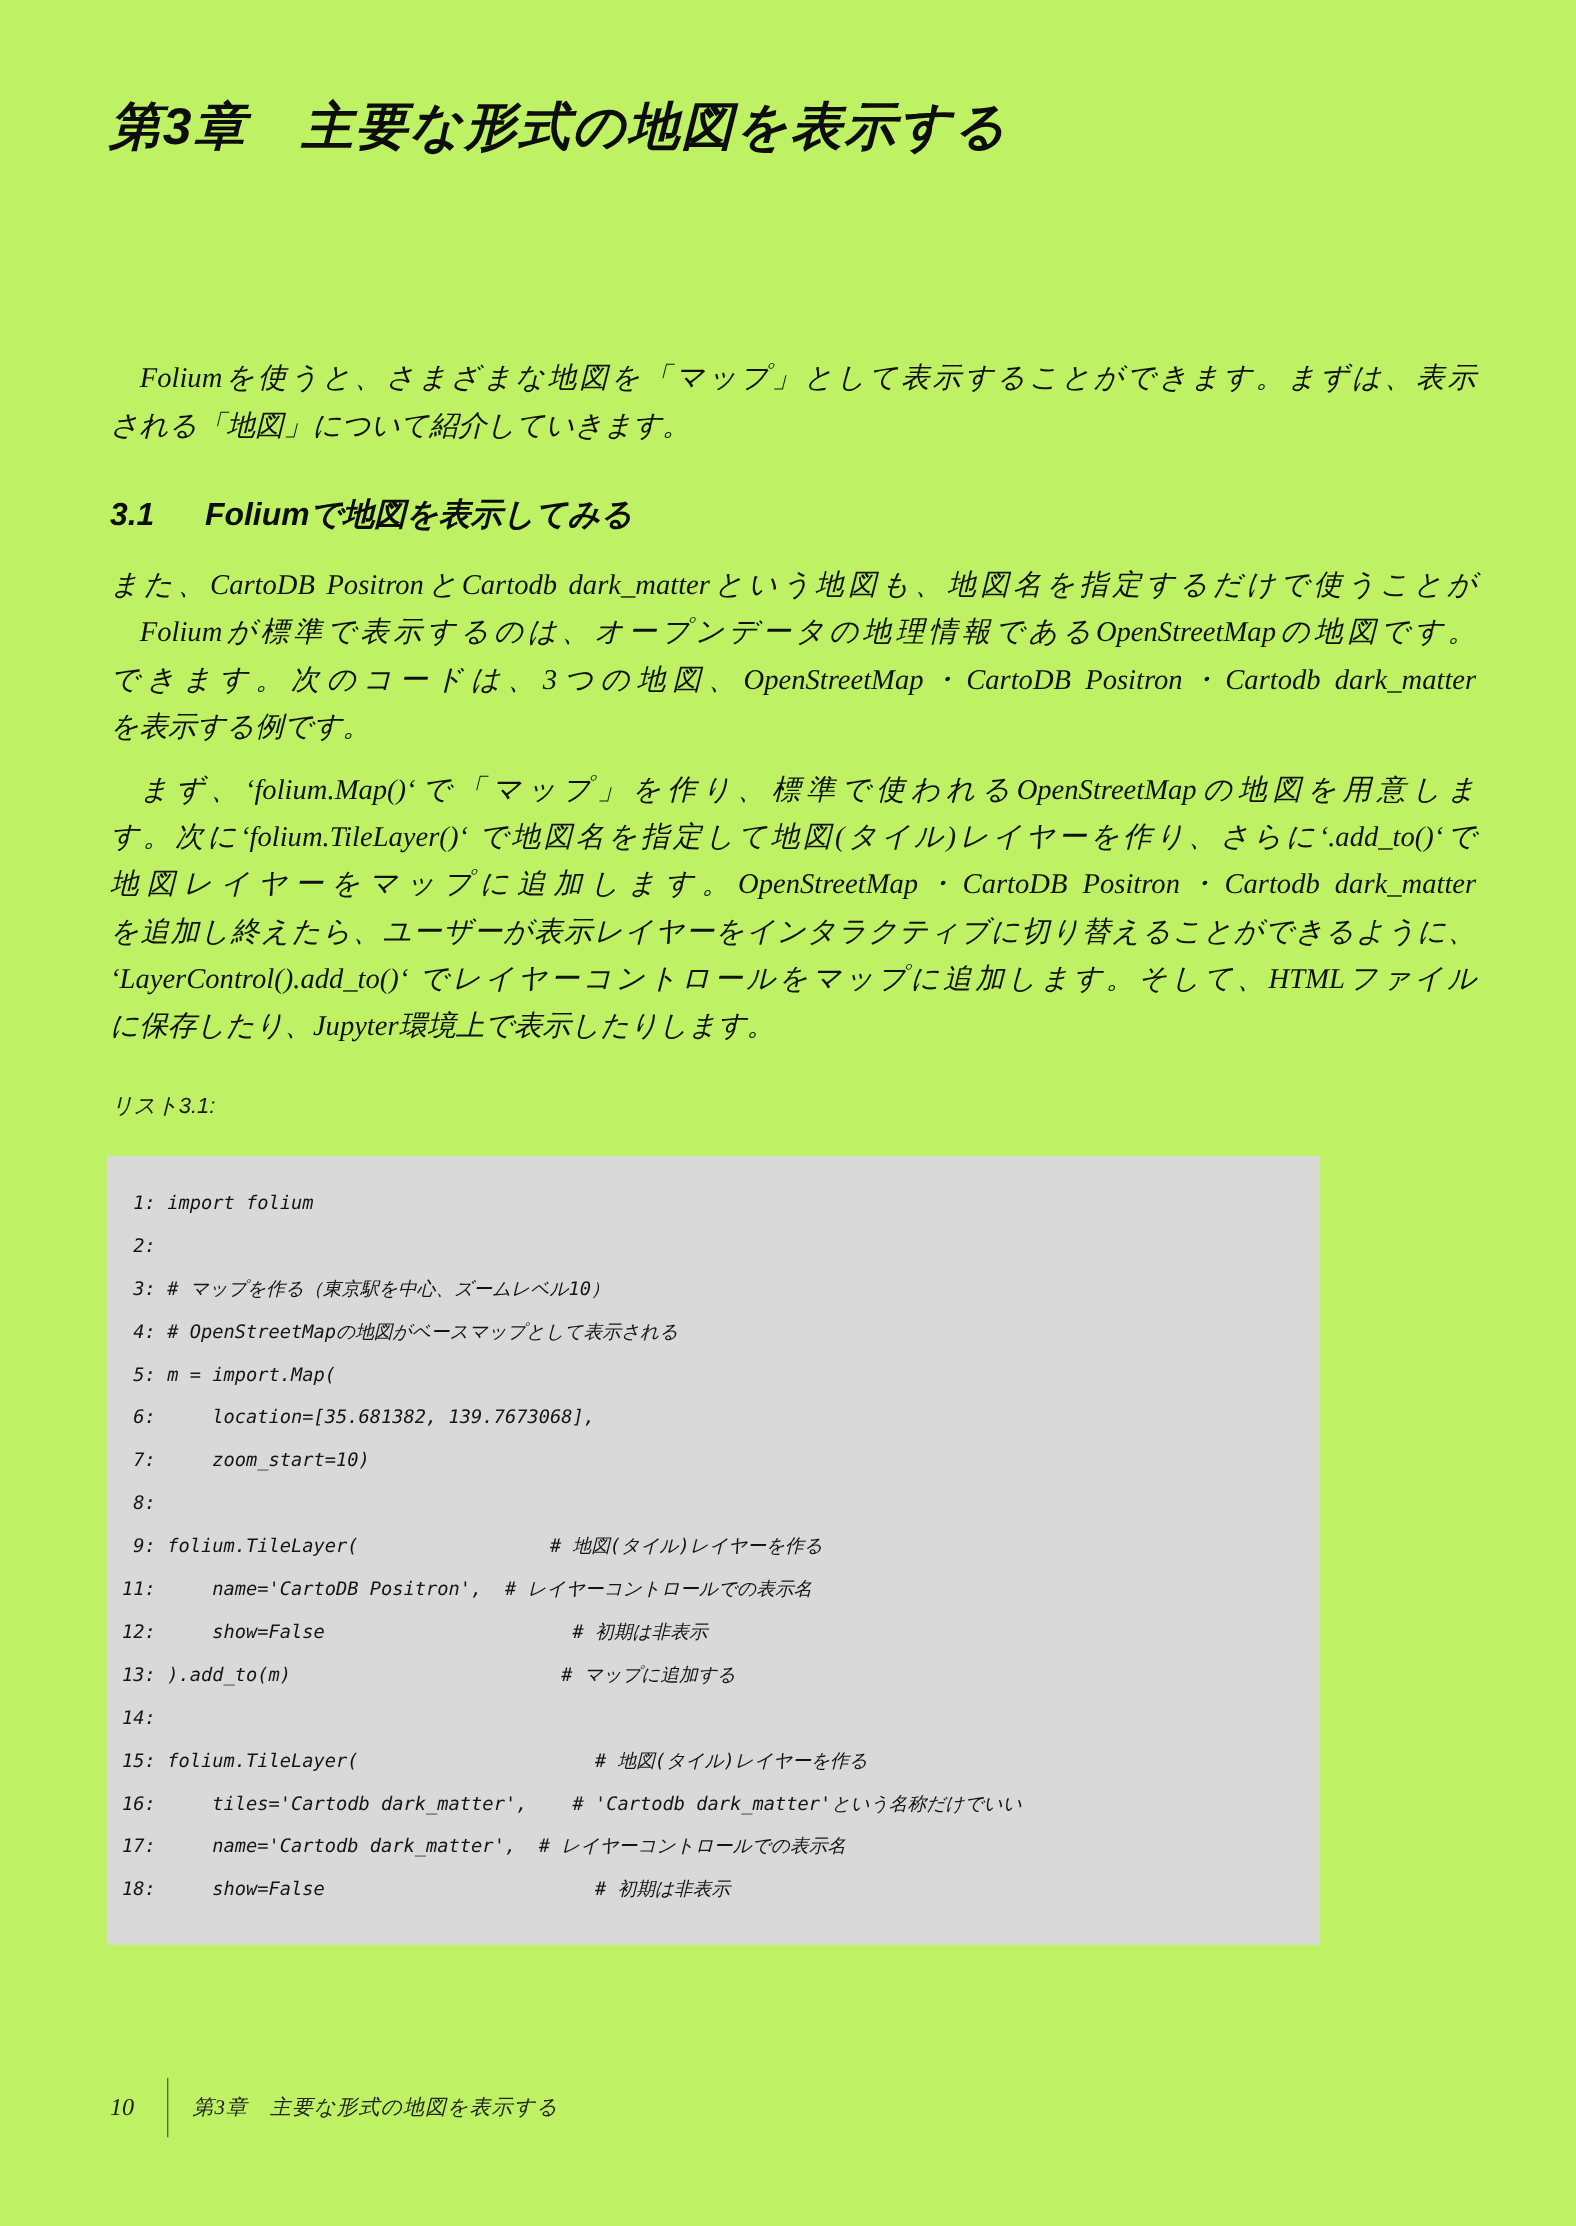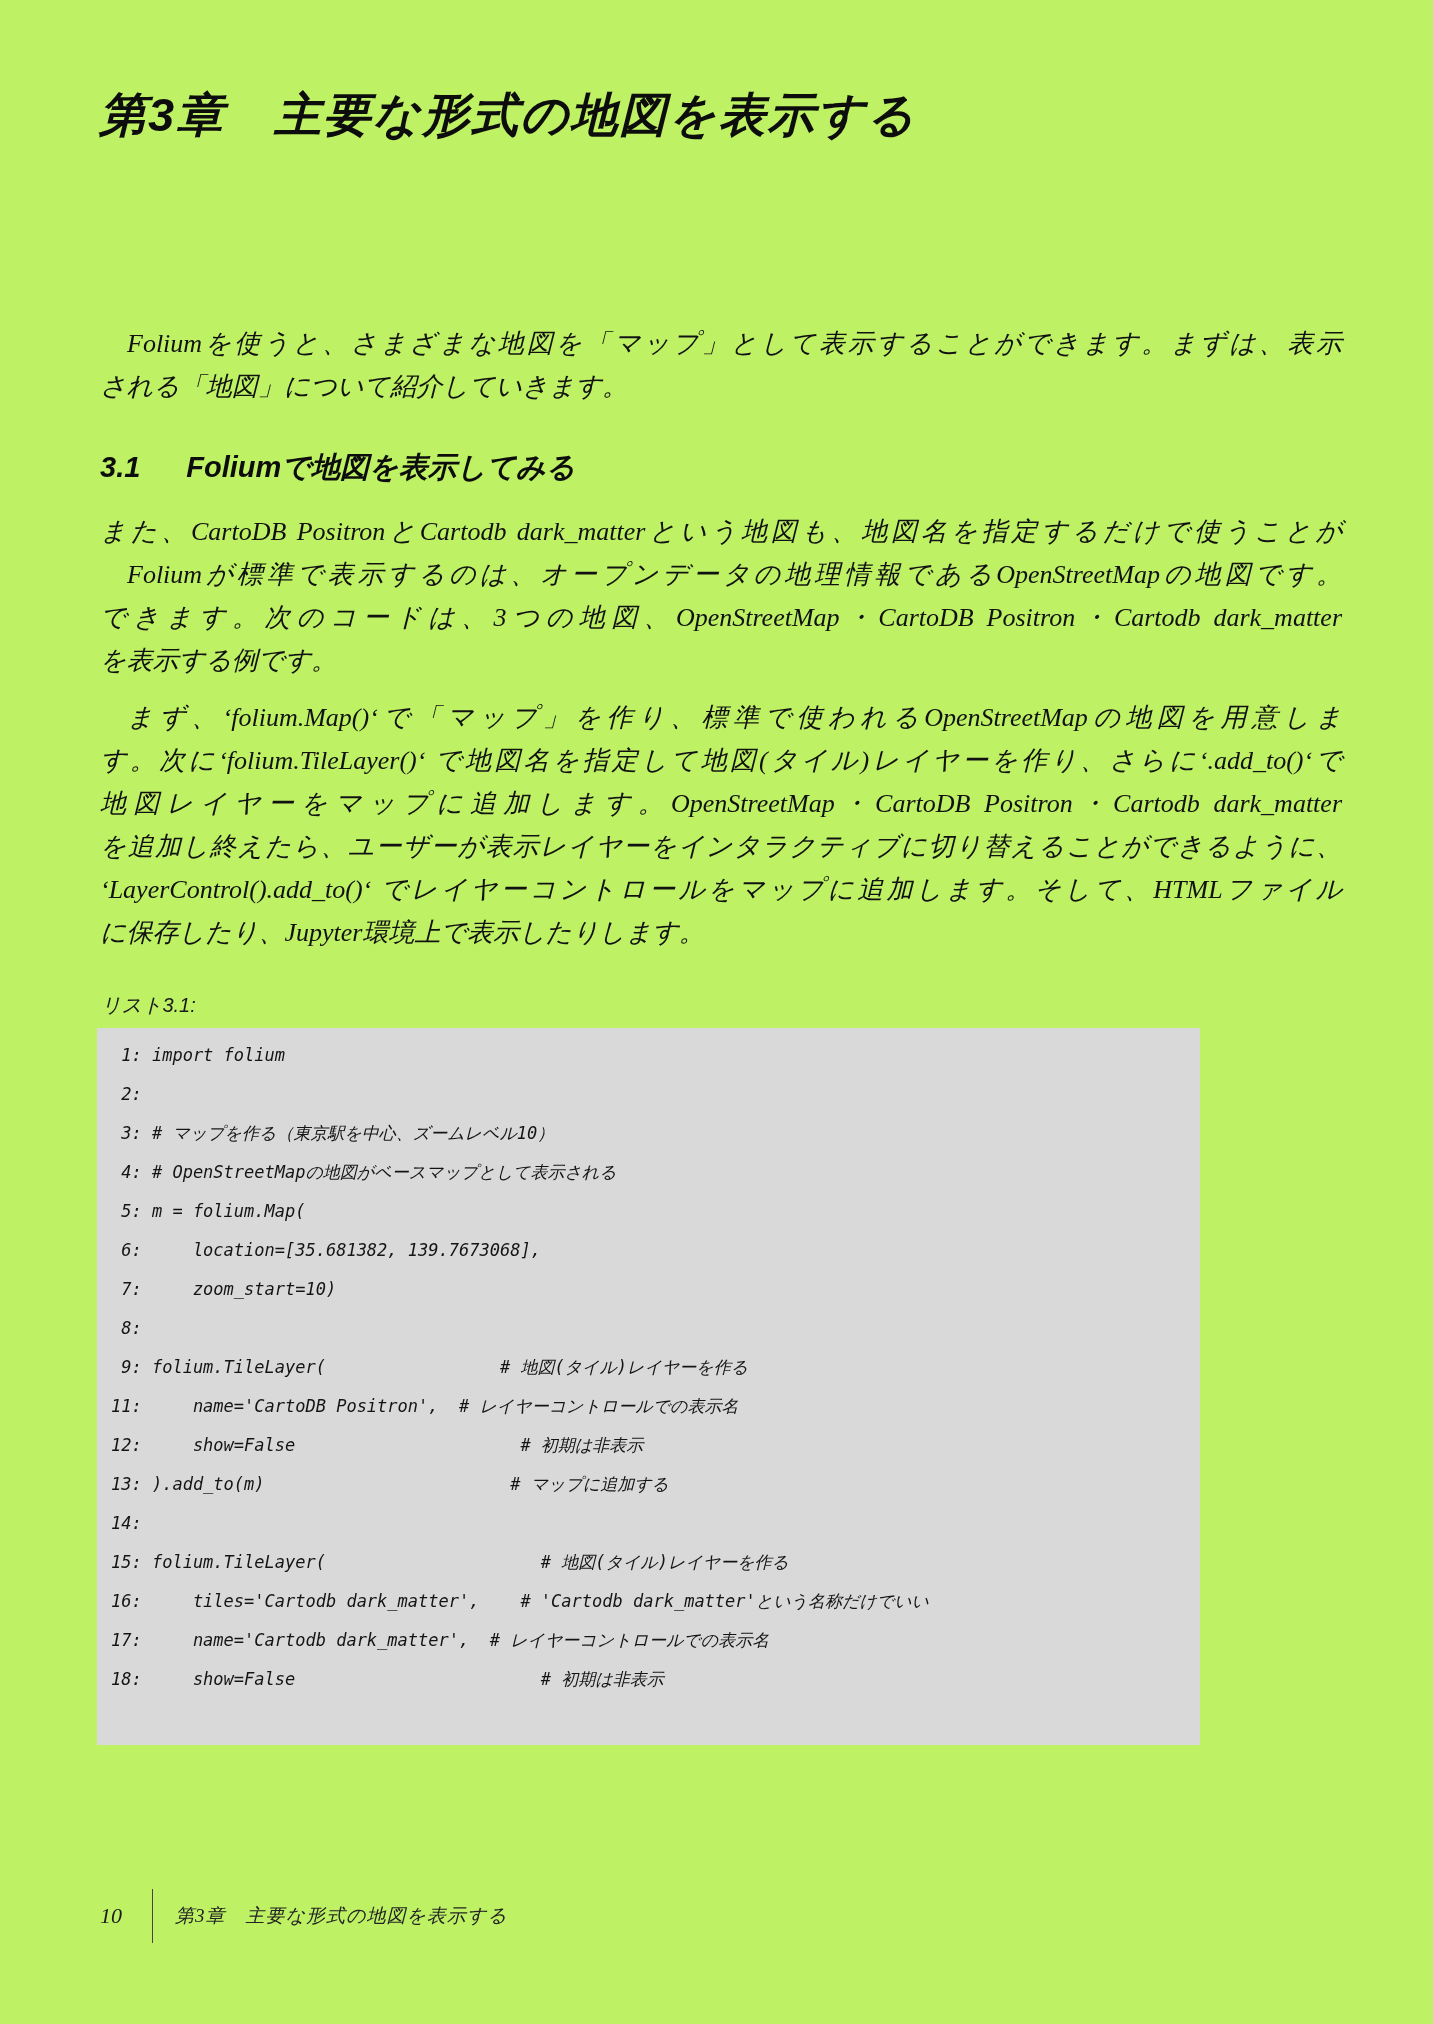--- a/index.html
+++ b/index.html
@@ -48,26 +48,26 @@
     position: absolute;
     left: 101px;
     top: 992px;
     font-family: "Liberation Sans", sans-serif;
     font-size: 20px;
     color: #1a1a1a;
   }
   .codeblock {
     position: absolute;
     left: 97px;
-    top: 1028px;
+    top: 1051px;
     width: 1103px;
     height: 717px;
     background: #d9d9d9;
     box-sizing: border-box;
-    padding: 8px 0 0 14px;
+    padding: 24px 0 0 14px;
     font-family: "DejaVu Sans Mono", "Liberation Mono", monospace;
     font-size: 17px;
     color: #141414;
   }
   .codeblock .cline {
     height: 39px;
     line-height: 39px;
     white-space: pre;
   }
   .footer {
@@ -128,21 +128,21 @@
     <div class="ln">に保存したり、Jupyter環境上で表示したりします。</div>
   </div>
 
   <div class="listing-caption">リスト3.1:</div>
 
   <div class="codeblock">
     <div class="cline"> 1: import folium</div>
     <div class="cline"> 2:</div>
     <div class="cline"> 3: # マップを作る（東京駅を中心、ズームレベル10）</div>
     <div class="cline"> 4: # OpenStreetMapの地図がベースマップとして表示される</div>
-    <div class="cline"> 5: m = folium.Map(</div>
+    <div class="cline"> 5: m = import.Map(</div>
     <div class="cline"> 6:     location=[35.681382, 139.7673068],</div>
     <div class="cline"> 7:     zoom_start=10)</div>
     <div class="cline"> 8:</div>
     <div class="cline"> 9: folium.TileLayer(                 # 地図(タイル)レイヤーを作る</div>
     <div class="cline">11:     name='CartoDB Positron',  # レイヤーコントロールでの表示名</div>
     <div class="cline">12:     show=False                      # 初期は非表示</div>
     <div class="cline">13: ).add_to(m)                        # マップに追加する</div>
     <div class="cline">14:</div>
     <div class="cline">15: folium.TileLayer(                     # 地図(タイル)レイヤーを作る</div>
     <div class="cline">16:     tiles='Cartodb dark_matter',    # 'Cartodb dark_matter'という名称だけでいい</div>

